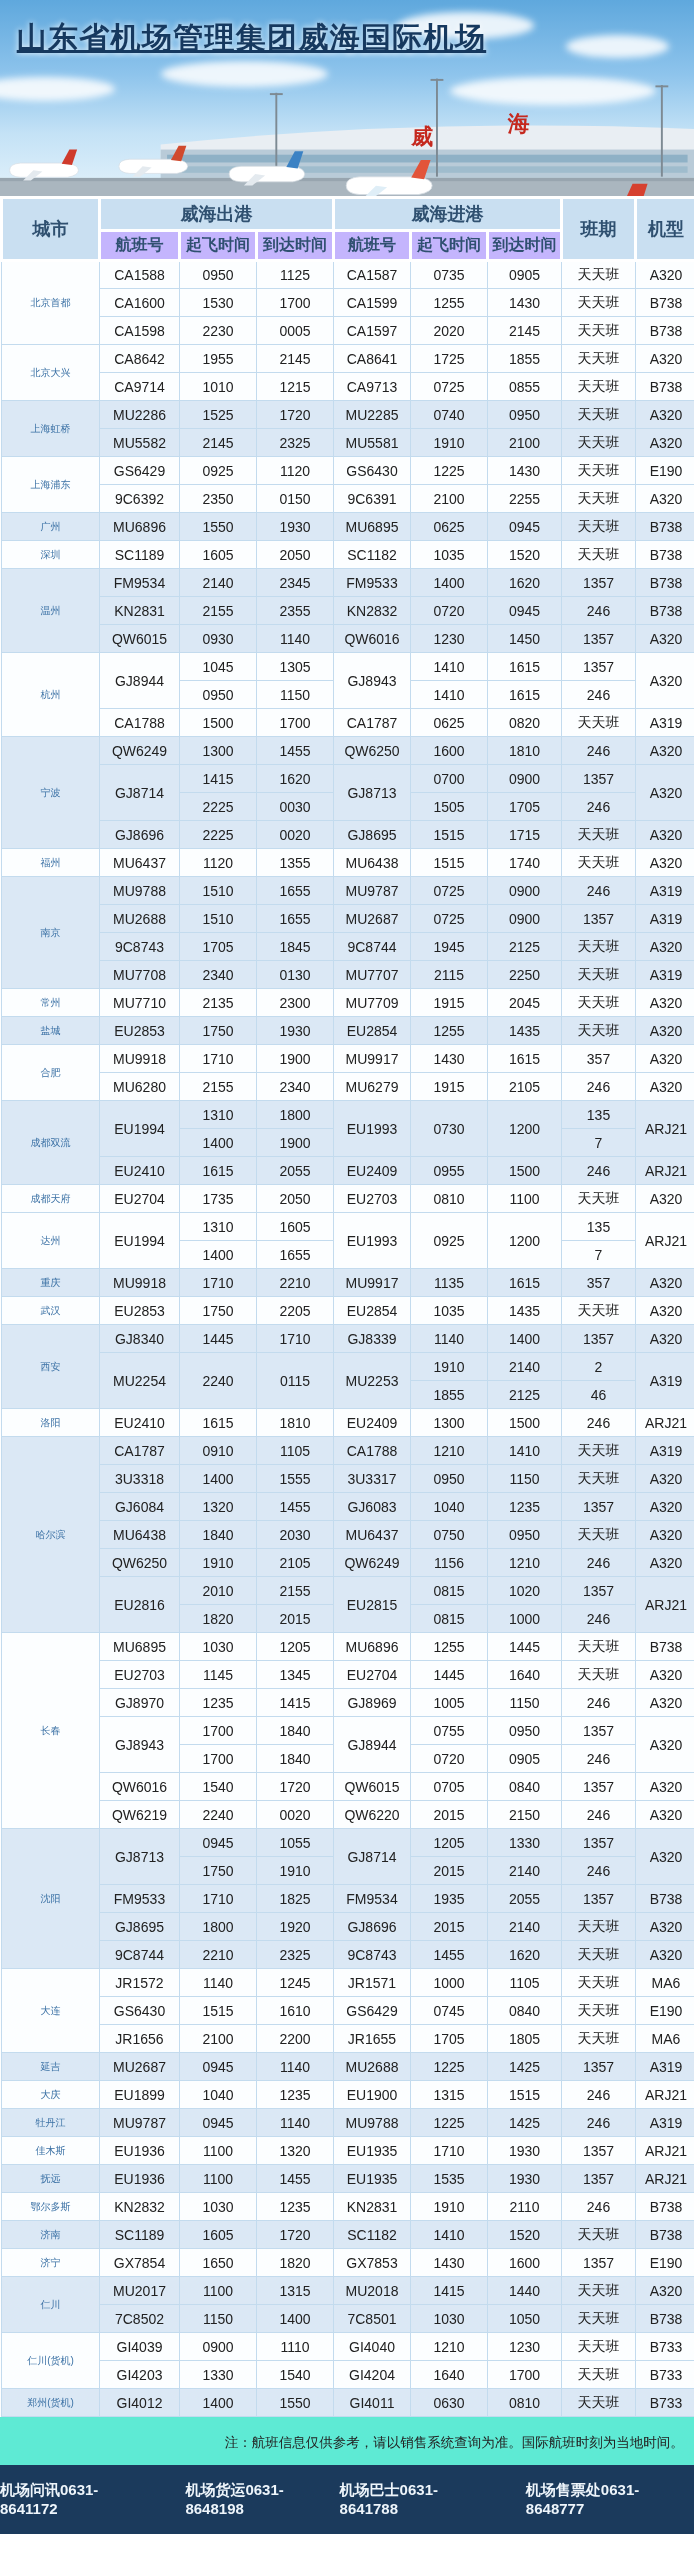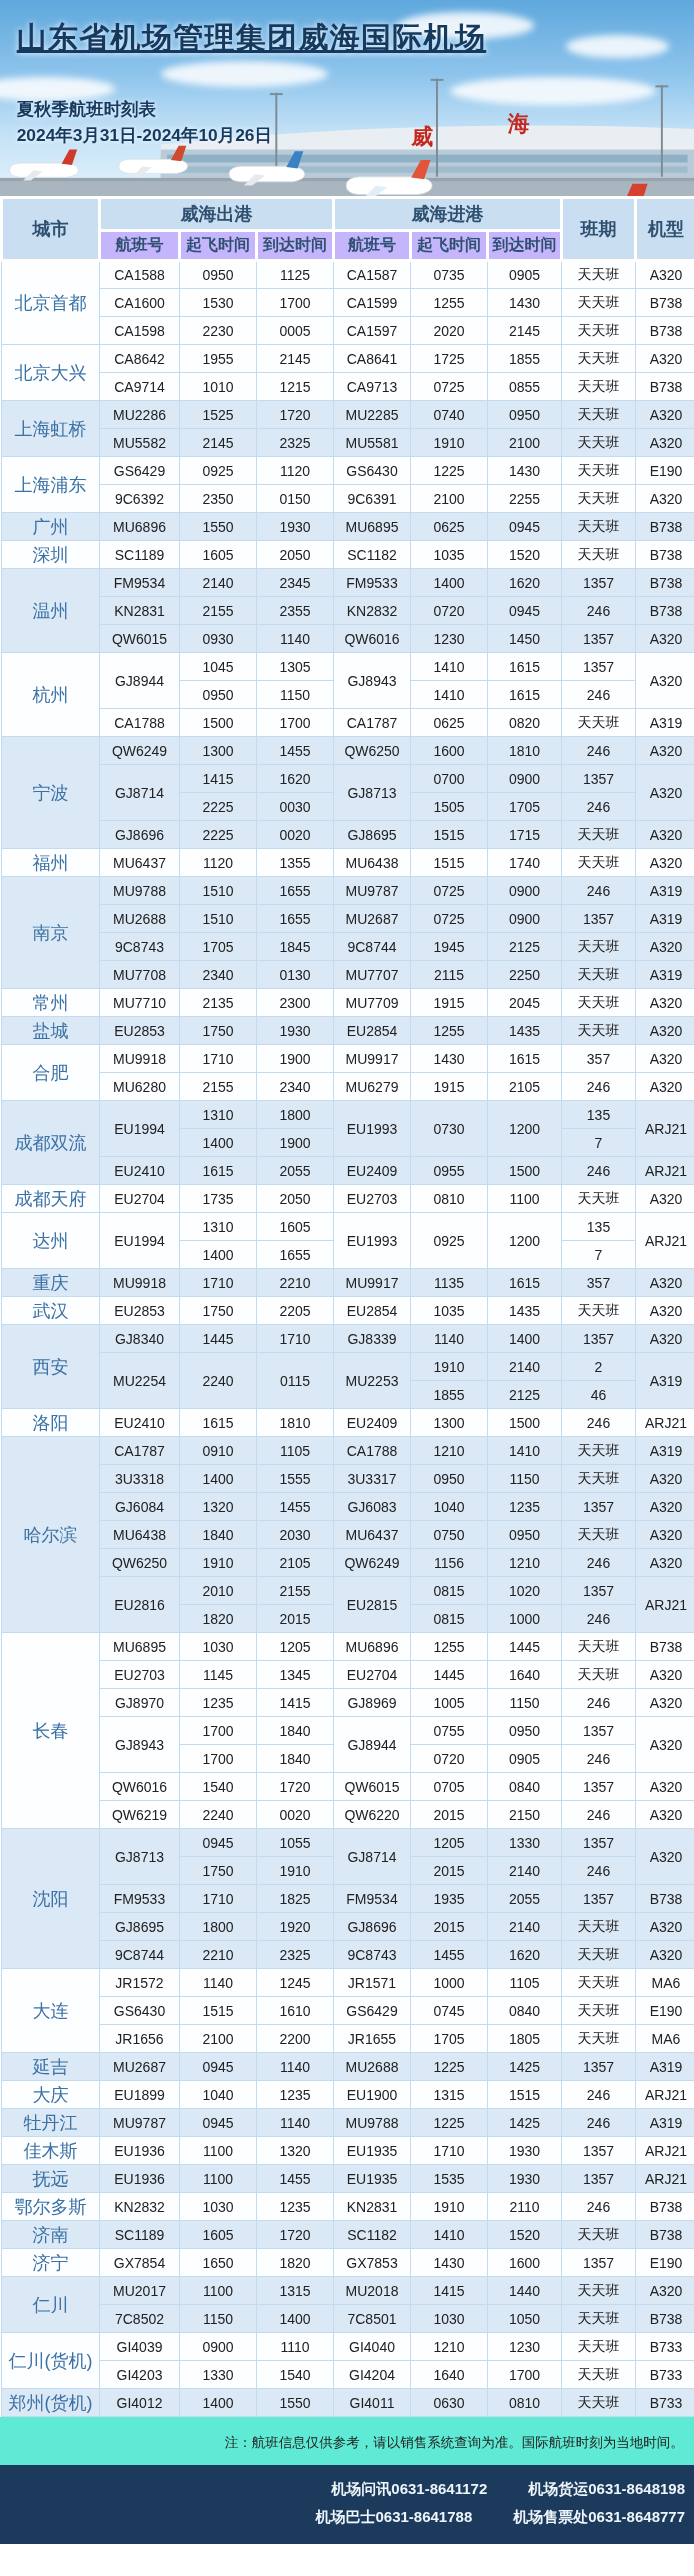--- a/index.html
+++ b/index.html
@@ -18,27 +18,27 @@
 
   
   table { width:694px; border-collapse:collapse; table-layout:fixed; }
   thead th { border:3.2px solid #ffffff; color:#2f5070; font-weight:bold; }
   .th-top { background:#c9dff1; font-size:18px; height:33px; }
   .th-sub { background:#c4b5fd; font-size:16px; height:30px; }
   tbody td { height:28px; text-align:center; vertical-align:middle;
              border:1.3px solid #c3dbee; font-size:14px; color:#212121; }
   tr.plain  td { background:#fcfeff; }
   tr.shaded td { background:#dbe8f5; }
-  td.city { color:#3b71a5; font-size:18px; }
+  td.city { color:#3b71a5; font-size:10px; }
 
   
   .footnote { background:#5eead4; text-align:right; padding:16.7px 10.3px 13px 0;
               font-size:13.5px; color:#222222; }
   .footer { background:#1b3a5c; color:#eef5fb; padding:15.4px 9px 16.7px 0;
-            display:flex; flex-direction:column; gap:9px; align-items:flex-end;
+            display:flex; flex-direction:row; gap:9px; align-items:flex-end;
             font-size:15px; font-weight:bold; min-height:69px; }
   .footer-row { display:flex; gap:41px; justify-content:flex-end; }
 </style>
 </head>
 <body>
 
 <div class="page">
 
   <div class="hero">
     <div class="cloud" style="left:399px;top:11.6px;width:135px;height:27px;"></div>
@@ -91,24 +91,20 @@
       </g>
       <g transform="translate(790,-42) scale(1.8)">
         <path d="M15 160 Q15 150 32 149 L105 149 Q122 152 122 160 Q122 168 105 171 L32 171 Q15 170 15 160Z" fill="#ffffff" stroke="#cfd8df"></path>
         <path d="M15 162 L122 162 Q122 168 105 171 L32 171 Q15 170 15 162Z" fill="#bfe2ee"></path>
         <path d="M96 150 L108 124 L121 124 L112 152Z" fill="#d6402f"></path>
         <path d="M52 160 L36 178 L48 178 L66 162Z" fill="#e4eaef"></path>
       </g>
     </svg>
 
     <div class="hero-title">山东省机场管理集团威海国际机场</div>
-    <div class="hero-sub">
-      <div>夏秋季航班时刻表</div>
-      <div>2024年3月31日-2024年10月26日</div>
-    </div>
   </div>
 
   <table>
     <colgroup>
       <col style="width:98px">
         <col style="width:80px">
         <col style="width:77px">
       <col style="width:77px">
         <col style="width:77px">
         <col style="width:77px">

